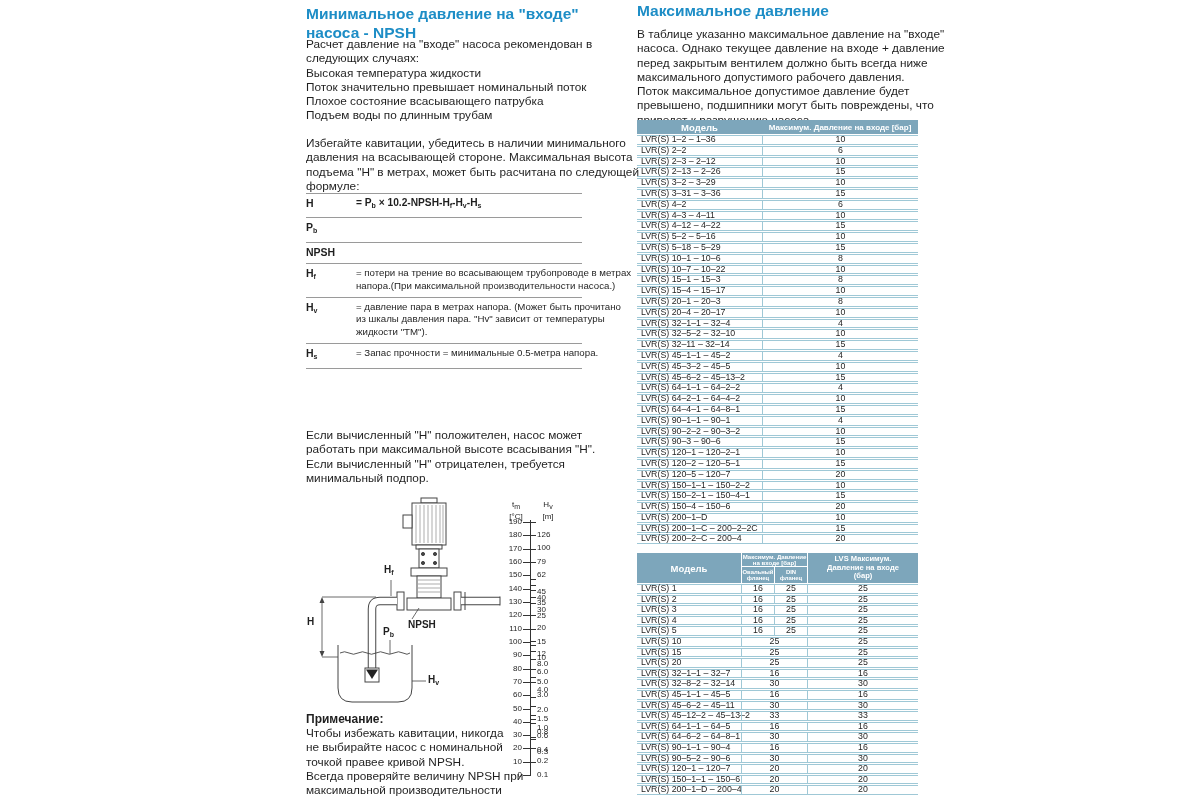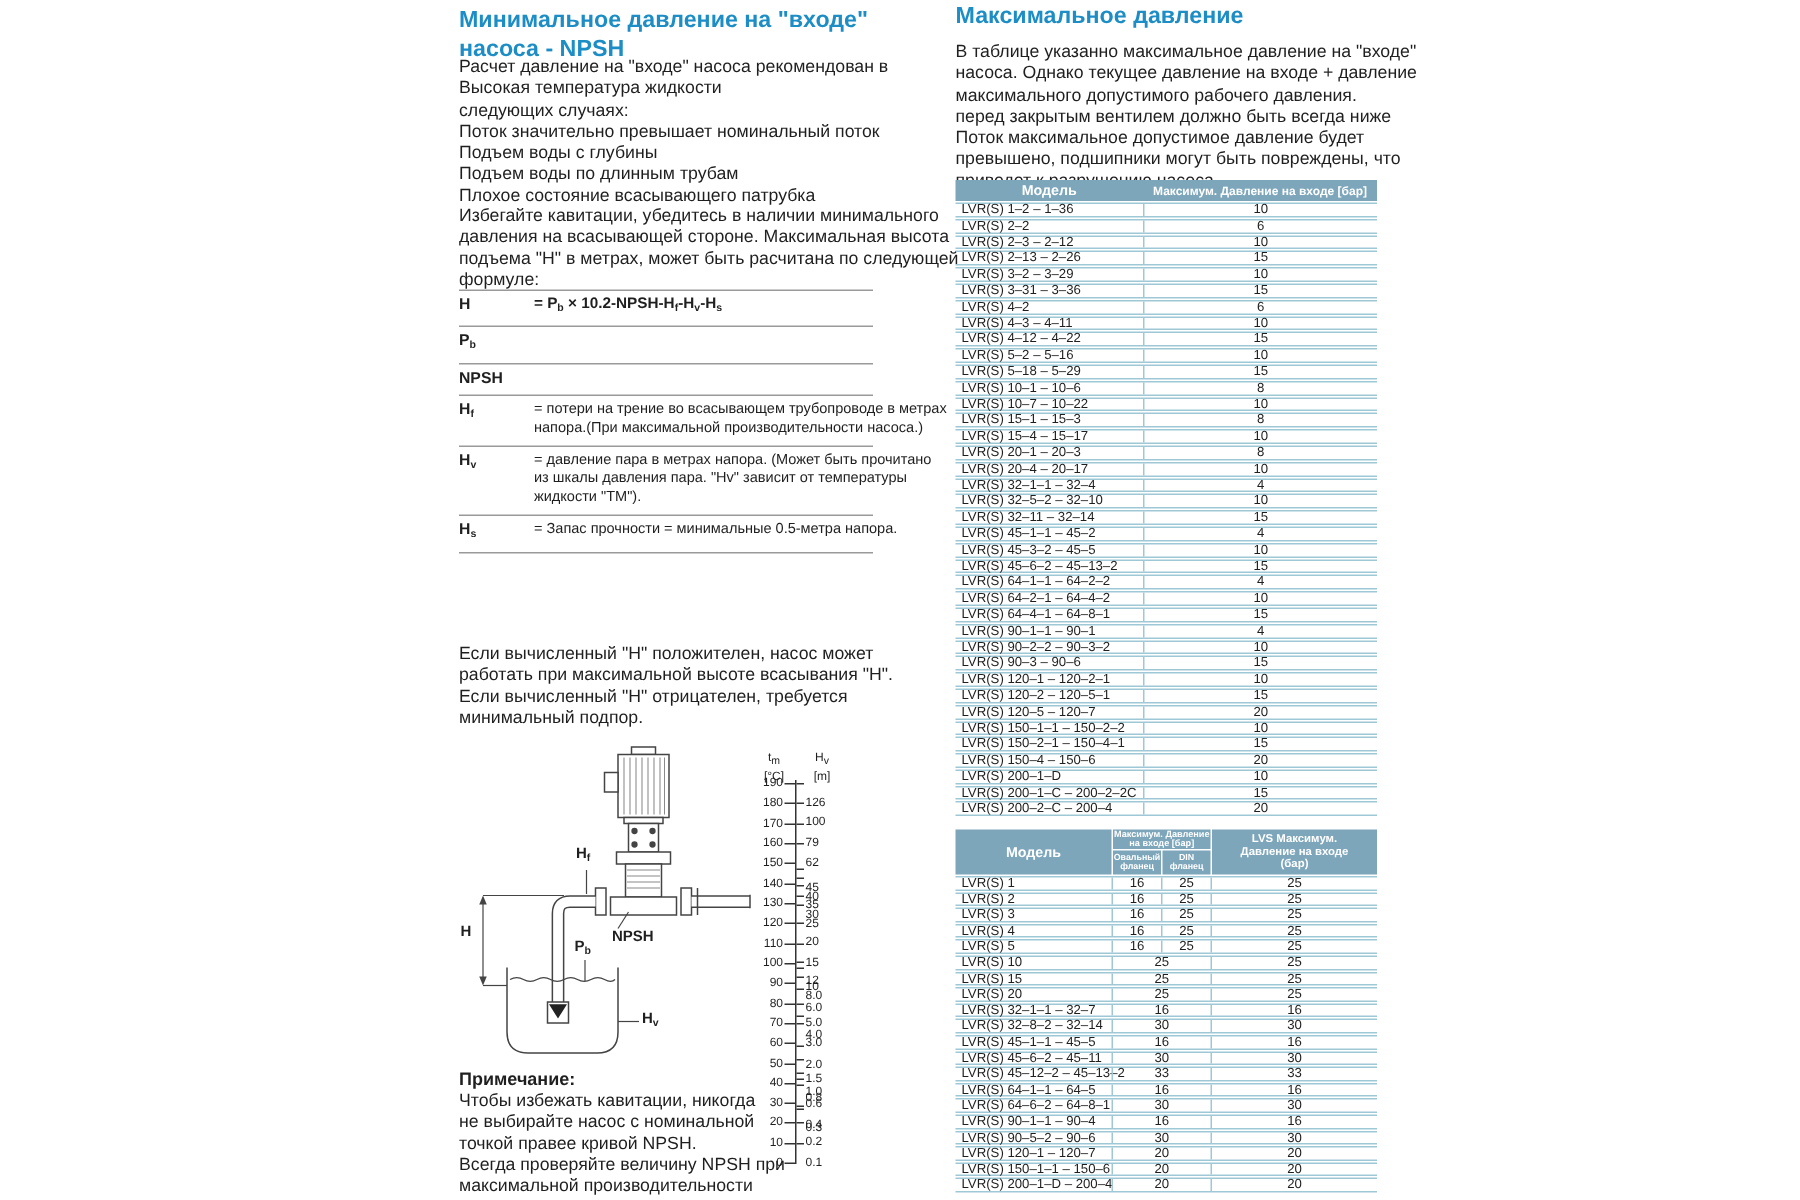--- a/index.html
+++ b/index.html
@@ -60,26 +60,25 @@
 
 <div id="page">
 
   <div class="abs coltitle" style="left:306px;top:5px;">
     <div>Минимальное давление на "входе"</div>
     <div>насоса - NPSH</div>
   </div>
 
   <div class="abs para" style="left:306px;top:37px;">
       <div>Расчет давление на "входе" насоса рекомендован в</div>
+      <div>следующих случаях:</div>
       <div>Высокая температура жидкости</div>
-      <div>следующих случаях:</div>
       <div>Поток значительно превышает номинальный поток</div>
-      <div>Подъем воды с глубины</div>
+      <div>Плохое состояние всасывающего патрубка</div>
       <div>Подъем воды по длинным трубам</div>
-      <div>Плохое состояние всасывающего патрубка</div>
     </div>
 
   <div class="abs para" style="left:306px;top:136px;">
       <div>Избегайте кавитации, убедитесь в наличии минимального</div>
       <div>давления на всасывающей стороне. Максимальная высота</div>
       <div>подъема "Н" в метрах, может быть расчитана по следующей</div>
       <div>формуле:</div>
     </div>
 
   <div class="abs" id="formula" style="left:306px;top:193px;">
@@ -312,22 +311,22 @@
       </div>
   </div>
 
   <div class="abs coltitle" style="left:637px;top:2px;">
     <div>Максимальное давление</div>
   </div>
 
   <div class="abs para" style="left:637px;top:27px;">
       <div>В таблице указанно максимальное давление на "входе"</div>
       <div>насоса. Однако текущее давление на входе + давление</div>
+      <div>перед закрытым вентилем должно быть всегда ниже</div>
       <div>максимального допустимого рабочего давления.</div>
-      <div>перед закрытым вентилем должно быть всегда ниже</div>
       <div>Поток максимальное допустимое давление будет</div>
       <div>превышено, подшипники могут быть повреждены, что</div>
       <div>приведет к разрушению насоса.</div>
     </div>
 
   <div class="dtable" id="table1" style="top:120px;width:281px;">
     <div class="thead1">
       <div class="th-model">Модель</div>
       <div class="th-val">Максимум. Давление на входе [бар]</div>
     </div>

